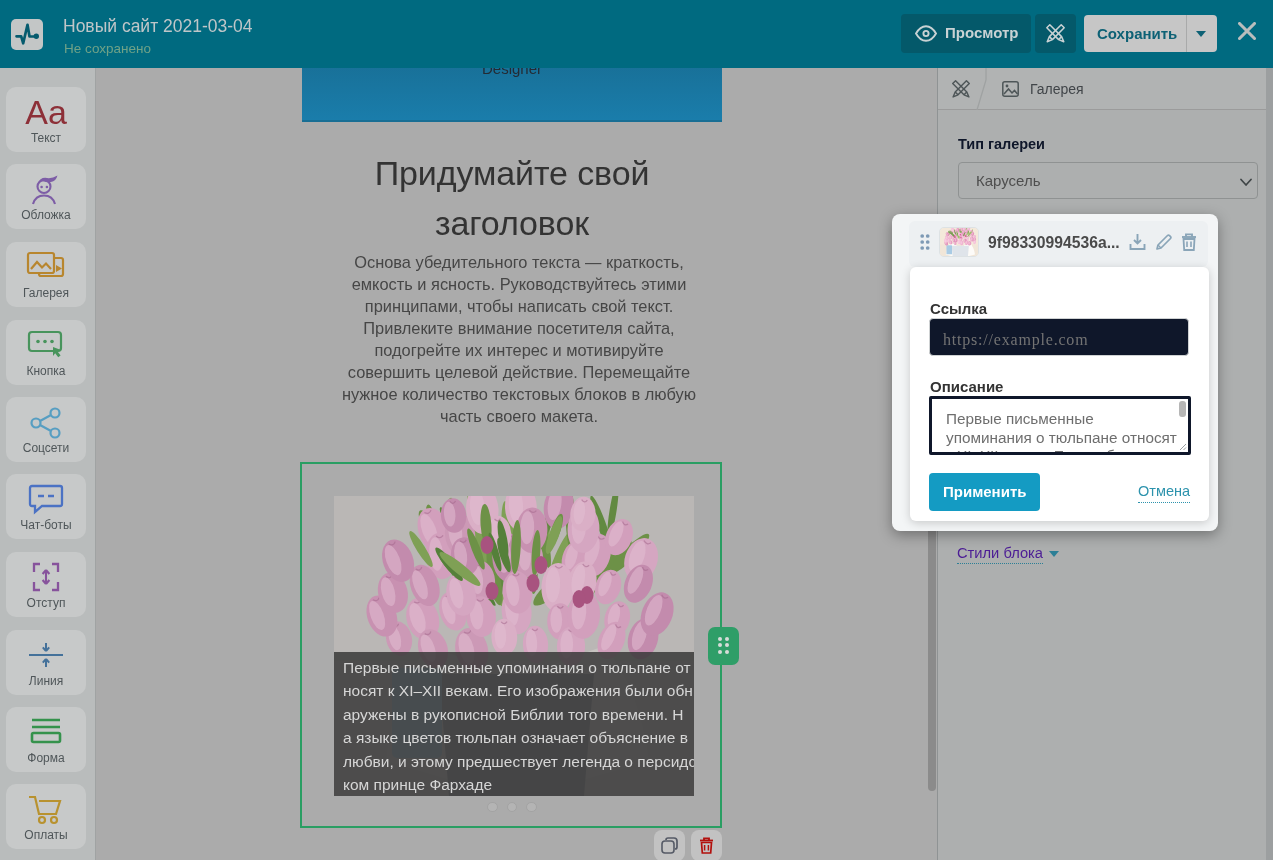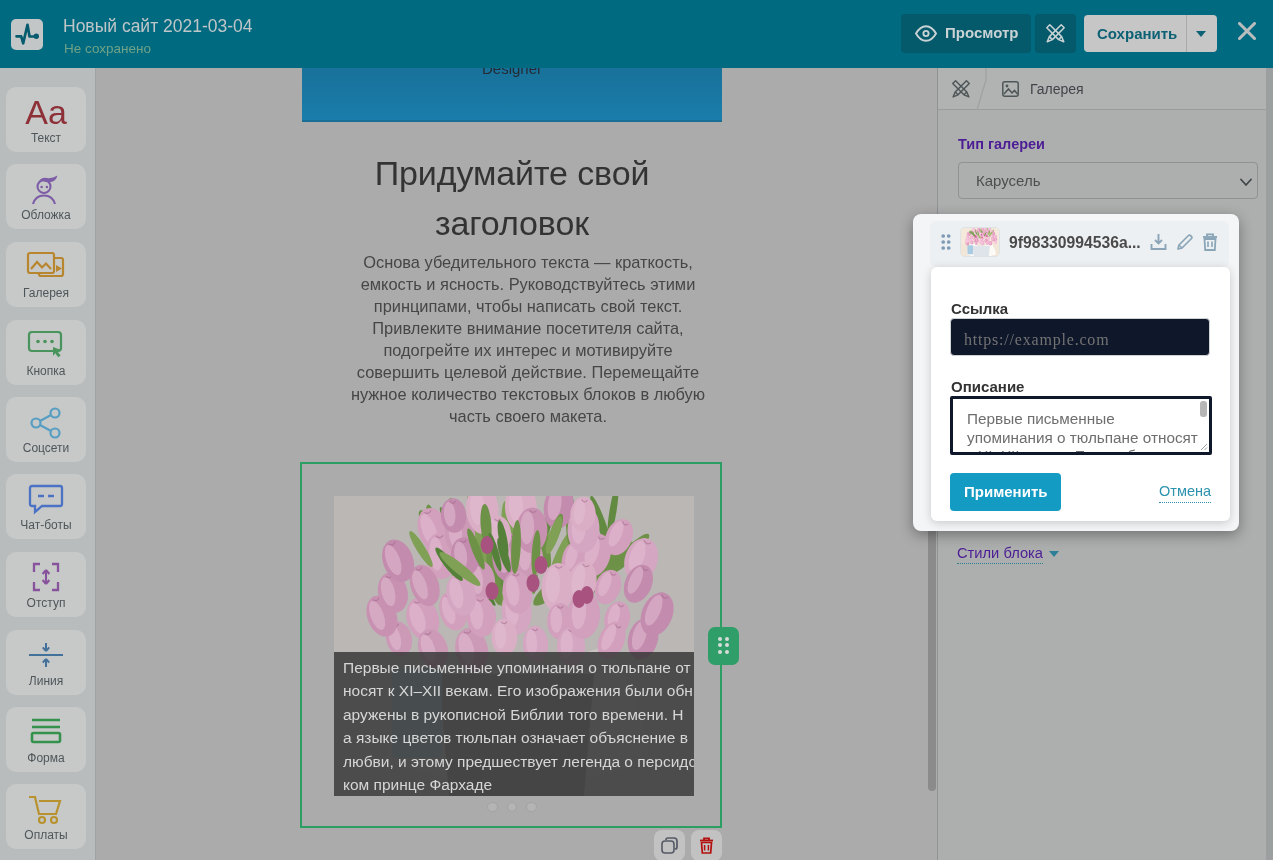--- a/index.html
+++ b/index.html
@@ -40,21 +40,21 @@
 
   
   #canvas { position:absolute; left:97px; top:68px; width:840px; height:792px;
     background:#ababab; overflow:hidden; z-index:1; }
   #blueblock { position:absolute; left:205px; top:-10px; width:420px; height:64px;
     background:linear-gradient(#186f96, #1a7dab); border-bottom:2px solid #186e94; }
   #designer { position:absolute; left:0; width:420px; top:2px; text-align:center;
     font-size:15px; color:#242b34; }
   #h1a { position:absolute; left:5px; top:80px; width:820px; text-align:center;
     font-size:34px; line-height:50px; color:#333333; letter-spacing:-0.1px; }
-  #bodytext { position:absolute; left:21px; top:183px; width:820px; text-align:center;
+  #bodytext { position:absolute; left:12px; top:183px; width:820px; text-align:center;
     font-size:16.4px; line-height:22px; color:#464646; }
   #selbox { position:absolute; left:203px; top:394px; width:422px; height:366px;
     border:2px solid #2a9e63; }
   #gimg { position:absolute; left:237px; top:428px; width:360px; height:300px; }
   #gcaption { position:absolute; left:237px; top:584px; width:360px; height:144px;
     background:rgba(55,55,55,0.84); color:#d6d6d6; font-size:15.5px;
     line-height:23.4px; padding:4px 0 0 9px; white-space:nowrap; overflow:hidden; }
   #gdots { position:absolute; left:-5px; top:730px; width:840px; text-align:center; }
   #gdots span { display:inline-block; width:10.5px; height:10.5px; border-radius:50%;
     background:#b4b4b4; border:1px solid #a3a3a3; margin:0 4.4px; box-sizing:border-box; }
@@ -70,29 +70,29 @@
     border-radius:4px; background:#8b8b8b; }
 
   
   #panel { position:absolute; left:937px; top:68px; width:336px; height:792px;
     background:#adafaf; border-left:1px solid #8f9394; z-index:10; }
   #tabbar { position:absolute; left:0; top:0; width:336px; height:42px;
     background:#b1b3b3; border-bottom:1px solid #9b9b9b; }
   #tab-sep { position:absolute; left:38px; top:0px; height:42px; width:12px; }
   #tab-gal-lbl { position:absolute; left:92px; top:13px; font-size:14px; color:#414549; }
   #ptype-lbl { position:absolute; left:20px; top:68px; font-size:14.5px;
-    font-weight:bold; color:#4c1d95; }
+    font-weight:bold; color:#0f172a; }
   #pselect { position:absolute; left:20px; top:94px; width:300px; height:37px;
     border:1px solid #8f9292; border-radius:4px; }
   #pselect span { position:absolute; left:17px; top:9px; font-size:15px; color:#4e4e4e; }
   #pscrollcol { position:absolute; left:328px; top:0; width:8px; height:792px;
     background:#9c9fa0; }
 
   
-  #card { position:absolute; left:913px; top:214px; width:326px; height:317px;
+  #card { position:absolute; left:892px; top:214px; width:326px; height:317px;
     background:#f3f5f6; border-radius:8px; box-shadow:0 4px 14px rgba(0,0,0,0.35);
     z-index:60; }
   #card .dragdots { position:absolute; left:28px; top:20px; }
   #thumb { position:absolute; left:47px; top:13px; width:40px; height:30px;
     border-radius:5px; overflow:hidden; border:1px solid #dde2e4; }
   #fname { position:absolute; left:96px; top:20px; font-size:15.7px; font-weight:bold;
     color:#4a4a4a; }
   .hicon { position:absolute; top:19px; }
   #popup { position:absolute; left:18px; top:53px; width:299px; height:254px;
     background:#ffffff; border-radius:6px; box-shadow:0 2px 10px rgba(0,0,0,0.18); }

